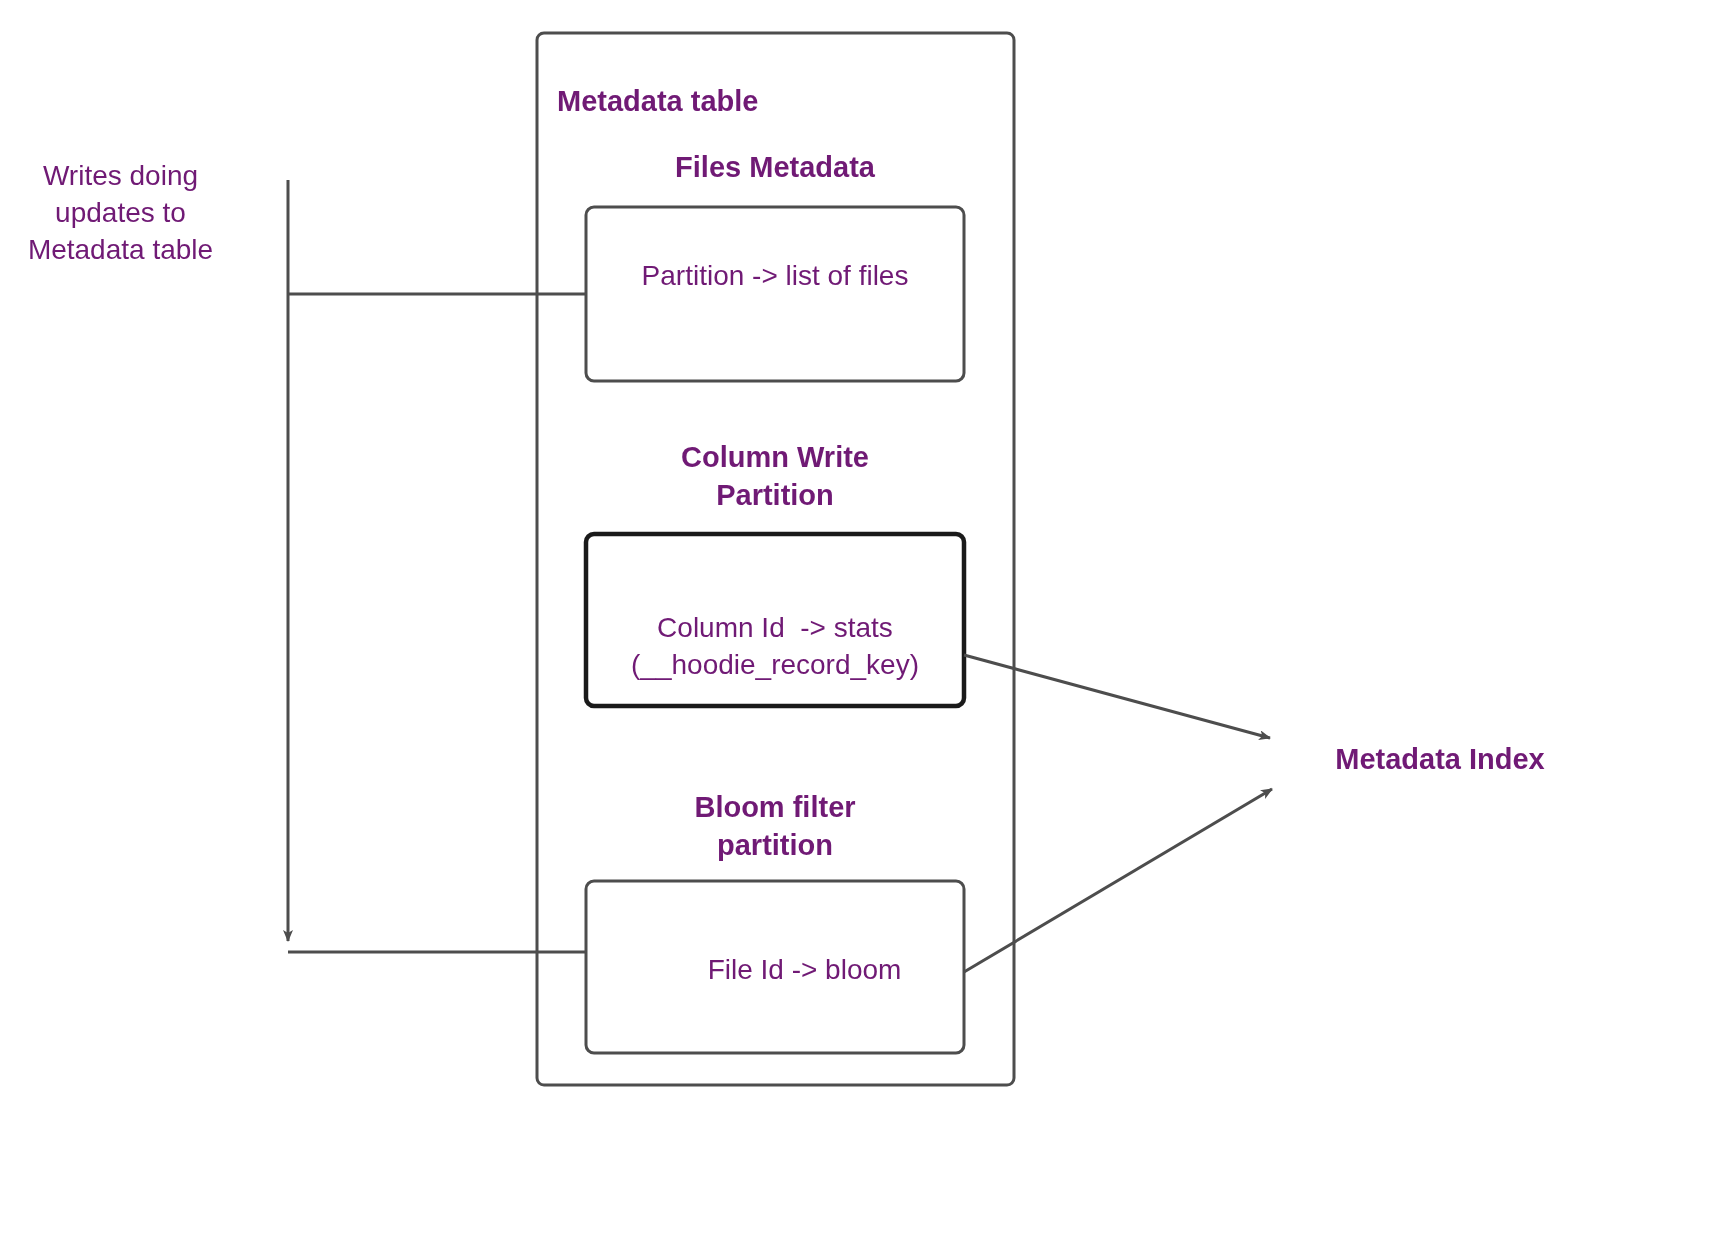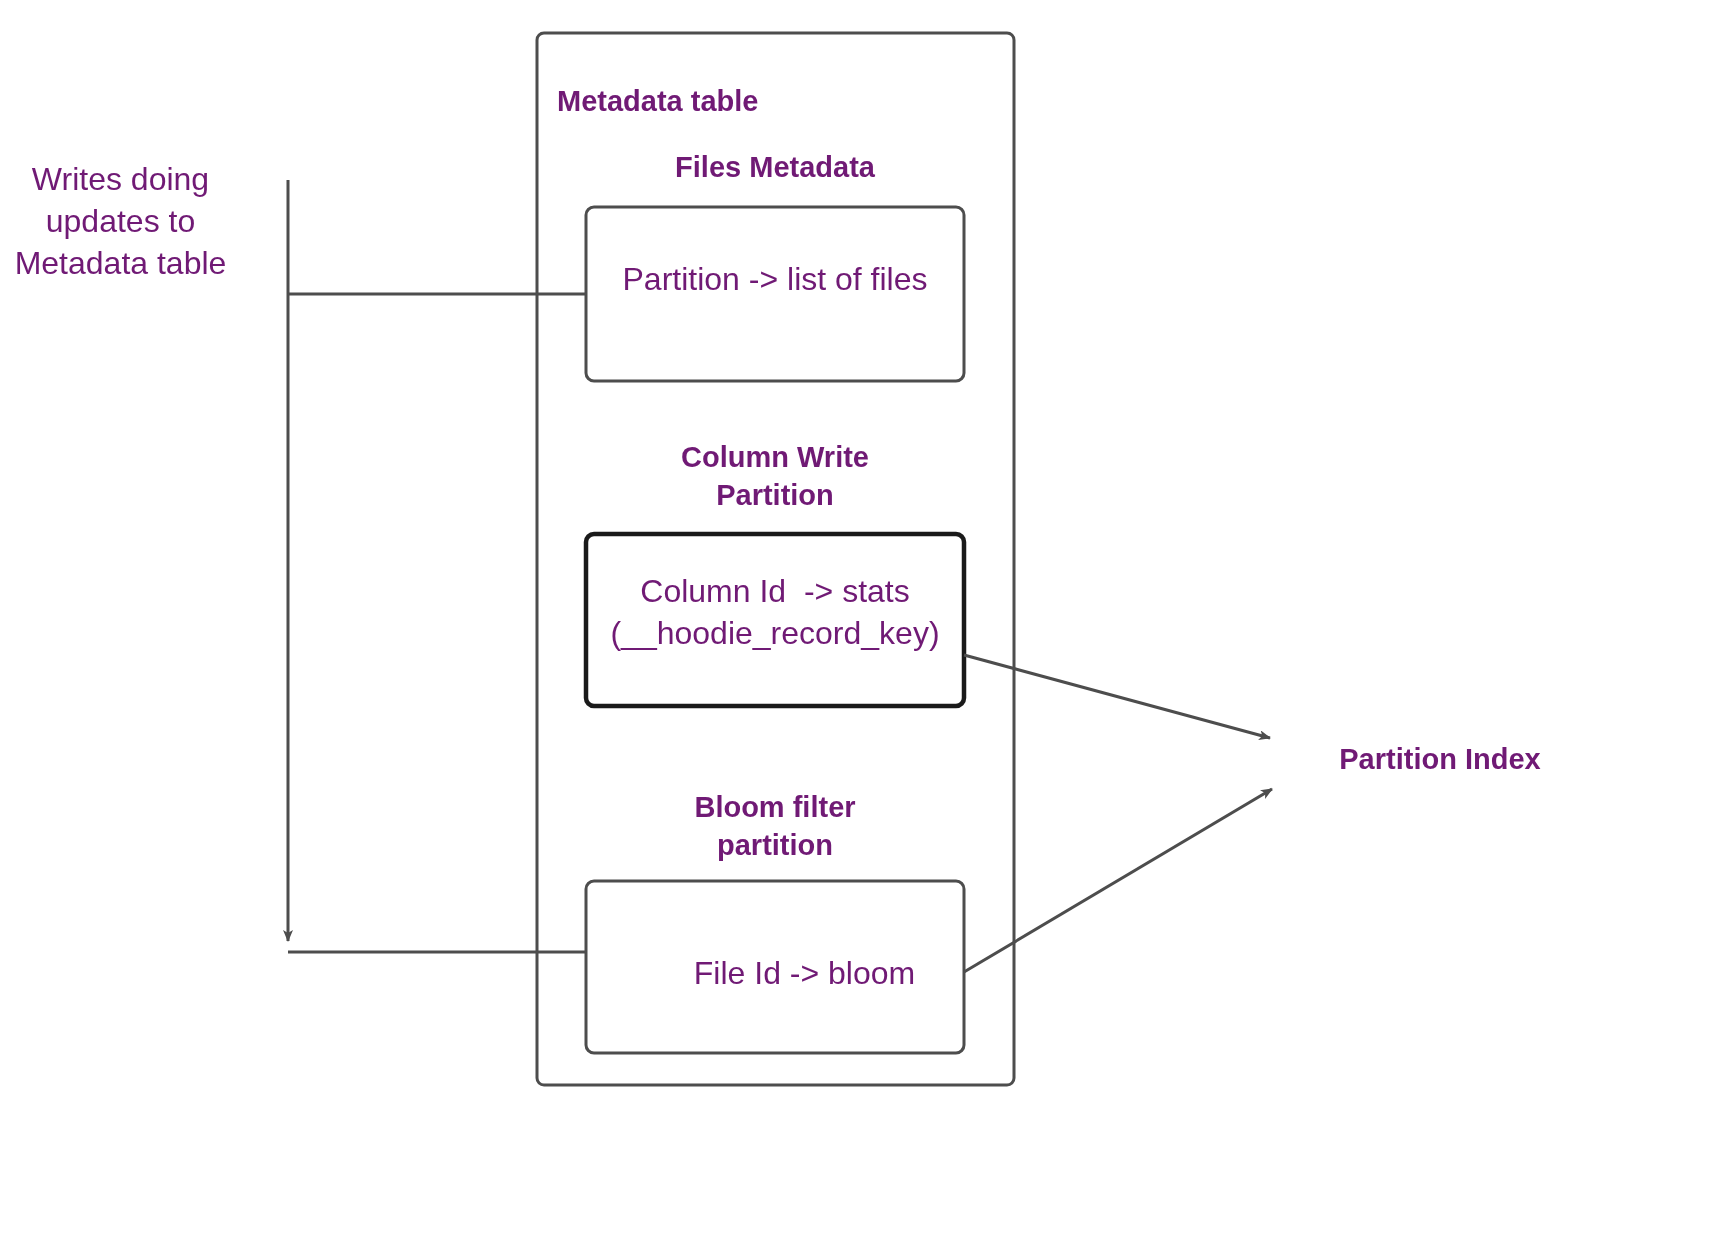--- a/index.html
+++ b/index.html
@@ -28,21 +28,21 @@
   .lbl {
     position: absolute;
     text-align: center;
     line-height: 1.32;
     white-space: pre;
     color: #701a75;
   }
   .lbl-bold {
     font-weight: bold;
   }
-  .t-26 { font-size: 32px; }
+  .t-26 { font-size: 28px; }
   .t-29b { font-size: 29px; }
 </style>
 </head>
 <body>
 
 <div id="canvas">
 
   <svg class="layer" viewBox="0 0 1718 1244" xmlns="http://www.w3.org/2000/svg">
     <defs>
       <marker id="arrow" markerWidth="14" markerHeight="14" refX="11" refY="5" orient="auto" markerUnits="userSpaceOnUse">
@@ -78,24 +78,24 @@
 
   <div class="lbl lbl-bold t-29b" style="left:557px; top:82px; width:420px; text-align:left;">Metadata table</div>
 
   <div class="lbl lbl-bold t-29b" style="left:586px; top:148px; width:378px;">Files Metadata</div>
 
   <div class="lbl t-26" style="left:586px; top:258px; width:378px;">Partition -&gt; list of files</div>
 
   <div class="lbl lbl-bold t-29b" style="left:586px; top:438px; width:378px;">Column Write
 Partition</div>
 
-  <div class="lbl t-26" style="left:586px; top:570px; width:378px;">Column Id  -&gt; stats
+  <div class="lbl t-26" style="left:586px; top:610px; width:378px;">Column Id  -&gt; stats
 (__hoodie_record_key)</div>
 
   <div class="lbl lbl-bold t-29b" style="left:586px; top:788px; width:378px;">Bloom filter
 partition</div>
 
   <div class="lbl t-26" style="left:586px; top:952px; width:437px;">File Id -&gt; bloom</div>
 
-  <div class="lbl lbl-bold t-29b" style="left:1285px; top:740px; width:310px;">Partition Index</div>
+  <div class="lbl lbl-bold t-29b" style="left:1285px; top:740px; width:310px;">Metadata Index</div>
 
 
 </div>
 
 </body></html>

